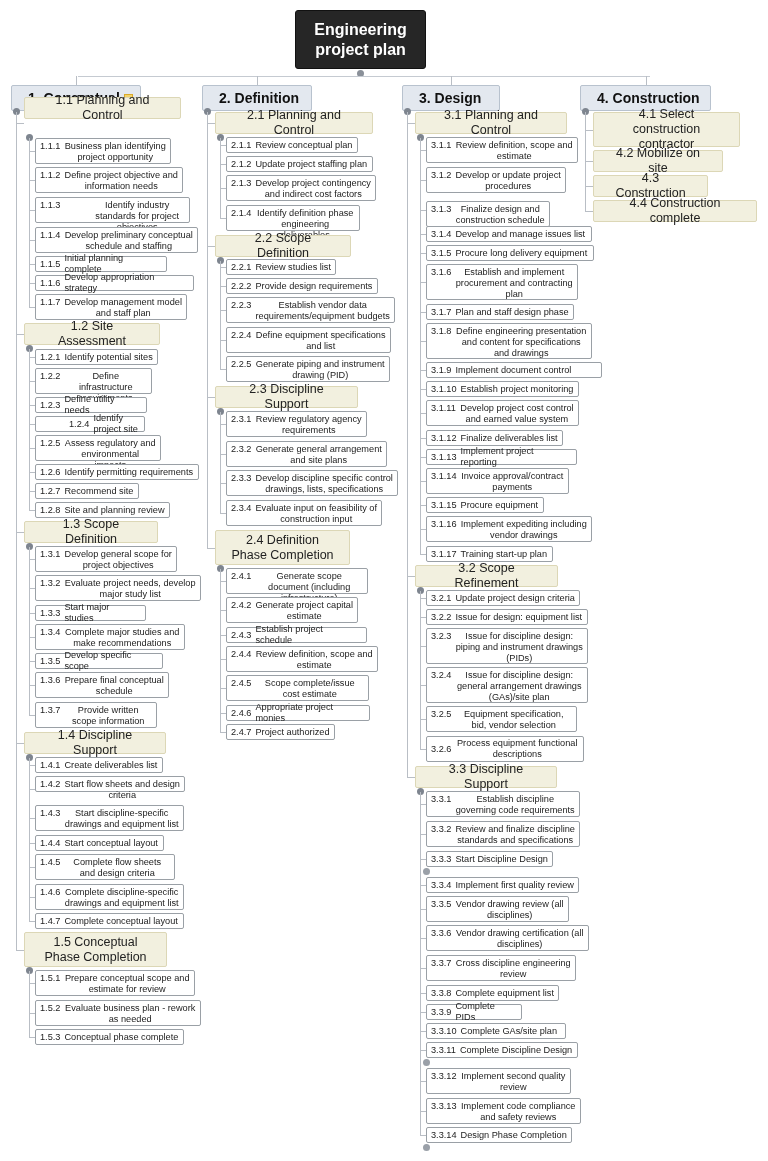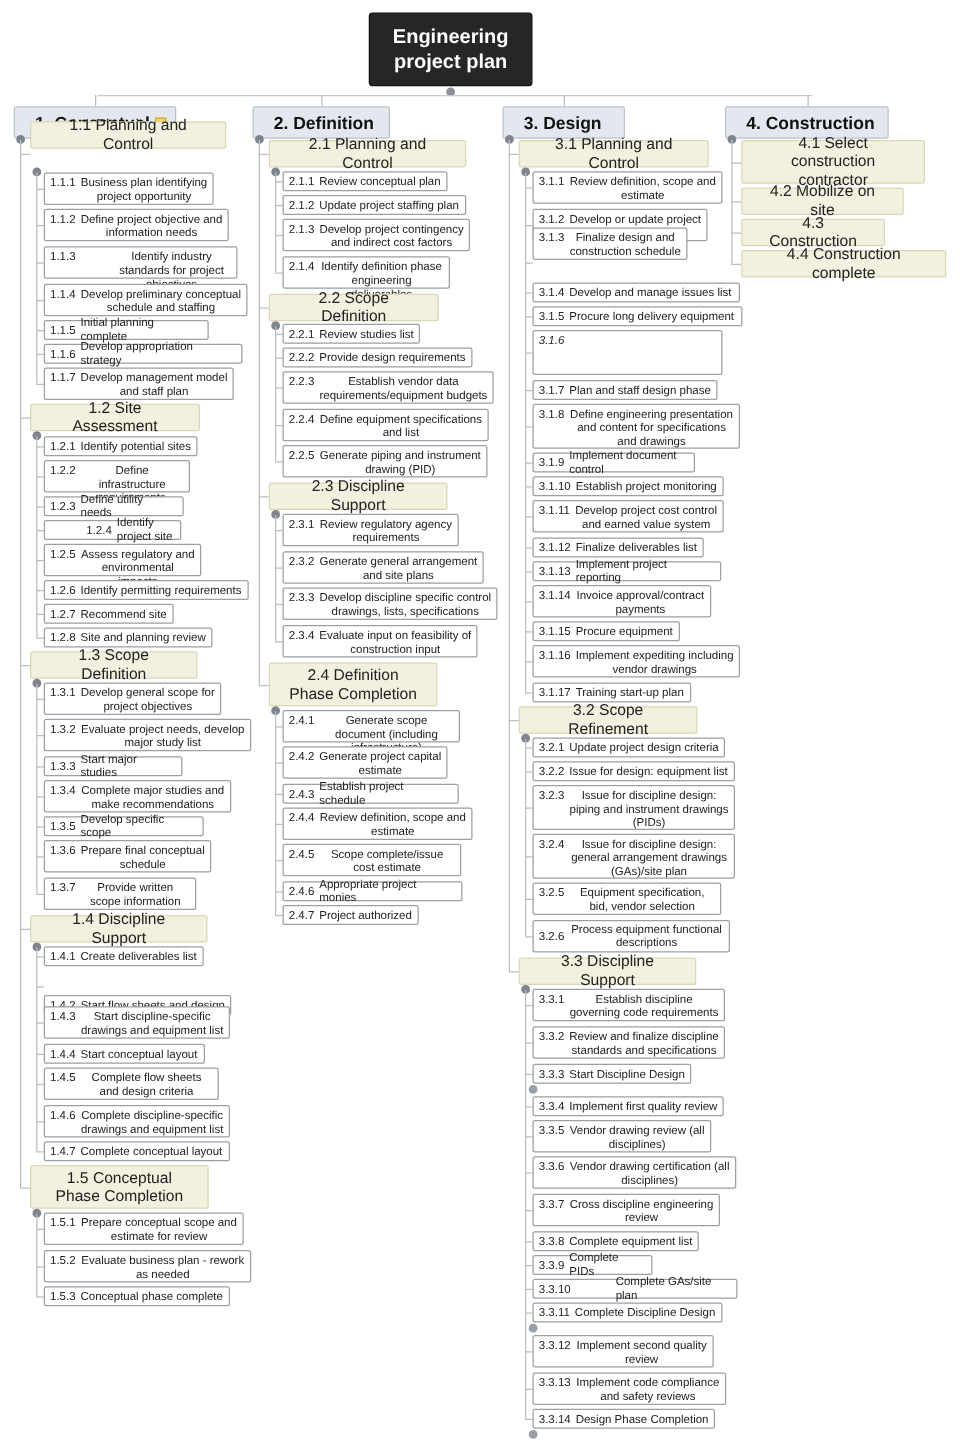--- a/index.html
+++ b/index.html
@@ -201,21 +201,21 @@
       <span>1.4  Discipline Support</span>
     </div>
     <div class="dot" style="left: 26px; top: 754px;"></div>
     <div class="vline" style="left: 29px; top: 758px; height: 163px;"></div>
     <div class="tick" style="left: 29px; top: 765px; width: 6px;"></div>
     <div class="leaf" style="left: 35px; top: 757px; width: 128px; height: 16px; align-items: center;">
       <span class="num">1.4.1</span>
       <span class="txt" style="text-align: left;">Create deliverables list</span>
     </div>
     <div class="tick" style="left: 29px; top: 789px; width: 6px;"></div>
-    <div class="leaf" style="left: 35px; top: 776px; width: 150px; height: 16px; margin-top: 20px;">
+    <div class="leaf" style="left: 35px; top: 776px; width: 150px; height: 16px;">
       <span class="num">1.4.2</span>
       <span class="txt">Start flow sheets and design criteria</span>
     </div>
     <div class="tick" style="left: 29px; top: 818px; width: 6px;"></div>
     <div class="leaf" style="left: 35px; top: 805px; width: 149px; height: 26px;">
       <span class="num">1.4.3</span>
       <span class="txt">Start discipline-specific drawings and equipment list</span>
     </div>
     <div class="tick" style="left: 29px; top: 843px; width: 6px;"></div>
     <div class="leaf" style="left: 35px; top: 835px; width: 129px; height: 16px; align-items: center;">
@@ -400,50 +400,51 @@
     <div class="leaf" style="left: 426px; top: 137px; width: 152px; height: 26px;">
       <span class="num">3.1.1</span>
       <span class="txt">Review definition, scope and estimate</span>
     </div>
     <div class="tick" style="left: 420px; top: 180px; width: 6px;"></div>
     <div class="leaf" style="left: 426px; top: 167px; width: 140px; height: 26px;">
       <span class="num">3.1.2</span>
       <span class="txt">Develop or update project procedures</span>
     </div>
     <div class="tick" style="left: 420px; top: 210px; width: 6px;"></div>
-    <div class="leaf" style="left: 426px; top: 182px; width: 124px; height: 26px;">
+    <div class="leaf" style="left: 426px; top: 201px; width: 124px; height: 26px;">
       <span class="num">3.1.3</span>
       <span class="txt">Finalize design and construction schedule</span>
     </div>
     <div class="tick" style="left: 420px; top: 234px; width: 6px;"></div>
     <div class="leaf" style="left: 426px; top: 226px; width: 166px; height: 16px; align-items: center;">
       <span class="num">3.1.4</span>
       <span class="txt" style="text-align: left;">Develop and manage issues list</span>
     </div>
     <div class="tick" style="left: 420px; top: 253px; width: 6px;"></div>
     <div class="leaf" style="left: 426px; top: 245px; width: 168px; height: 16px; align-items: center;">
       <span class="num">3.1.5</span>
       <span class="txt" style="text-align: left;">Procure long delivery equipment</span>
     </div>
     <div class="tick" style="left: 420px; top: 282px; width: 6px;"></div>
-    <div class="leaf" style="left: 426px; top: 264px; width: 152px; height: 36px; font-style: italic;">
+    <div class="leaf" style="left: 426px; top: 264px; width: 152px; height: 36px;">
       <span class="num">3.1.6</span>
+      <span class="txt">Establish and implement procurement and contracting plan</span>
     </div>
     <div class="tick" style="left: 420px; top: 312px; width: 6px;"></div>
     <div class="leaf" style="left: 426px; top: 304px; width: 148px; height: 16px; align-items: center;">
       <span class="num">3.1.7</span>
       <span class="txt" style="text-align: left;">Plan and staff design phase</span>
     </div>
     <div class="tick" style="left: 420px; top: 341px; width: 6px;"></div>
     <div class="leaf" style="left: 426px; top: 323px; width: 166px; height: 36px;">
       <span class="num">3.1.8</span>
       <span class="txt">Define engineering presentation and content for specifications and drawings</span>
     </div>
     <div class="tick" style="left: 420px; top: 370px; width: 6px;"></div>
-    <div class="leaf" style="left: 426px; top: 362px; width: 130px; height: 16px; align-items: center;">
+    <div class="leaf" style="left: 426px; top: 362px; width: 176px; height: 16px; align-items: center;">
       <span class="num">3.1.9</span>
       <span class="txt" style="text-align: left;">Implement document control</span>
     </div>
     <div class="tick" style="left: 420px; top: 389px; width: 6px;"></div>
     <div class="leaf" style="left: 426px; top: 381px; width: 153px; height: 16px; align-items: center;">
       <span class="num">3.1.10</span>
       <span class="txt" style="text-align: left;">Establish project monitoring</span>
     </div>
     <div class="tick" style="left: 420px; top: 413px; width: 6px;"></div>
     <div class="leaf" style="left: 426px; top: 400px; width: 153px; height: 26px;">
@@ -562,21 +563,21 @@
     <div class="leaf" style="left: 426px; top: 985px; width: 133px; height: 16px; align-items: center;">
       <span class="num">3.3.8</span>
       <span class="txt" style="text-align: left;">Complete equipment list</span>
     </div>
     <div class="tick" style="left: 420px; top: 1012px; width: 6px;"></div>
     <div class="leaf" style="left: 426px; top: 1004px; width: 96px; height: 16px; align-items: center;">
       <span class="num">3.3.9</span>
       <span class="txt" style="text-align: left;">Complete PIDs</span>
     </div>
     <div class="tick" style="left: 420px; top: 1031px; width: 6px;"></div>
-    <div class="leaf" style="left: 426px; top: 1023px; width: 164px; height: 16px; align-items: center; gap: 32px;">
+    <div class="leaf" style="left: 426px; top: 1023px; width: 140px; height: 16px; align-items: center;">
       <span class="num">3.3.10</span>
       <span class="txt" style="text-align: left;">Complete GAs/site plan</span>
     </div>
     <div class="tick" style="left: 420px; top: 1050px; width: 6px;"></div>
     <div class="leaf" style="left: 426px; top: 1042px; width: 152px; height: 16px; align-items: center;">
       <span class="num">3.3.11</span>
       <span class="txt" style="text-align: left;">Complete Discipline Design</span>
     </div>
     <div class="dot plus" style="left: 423px; top: 1059px;"></div>
     <div class="tick" style="left: 420px; top: 1081px; width: 6px;"></div>

